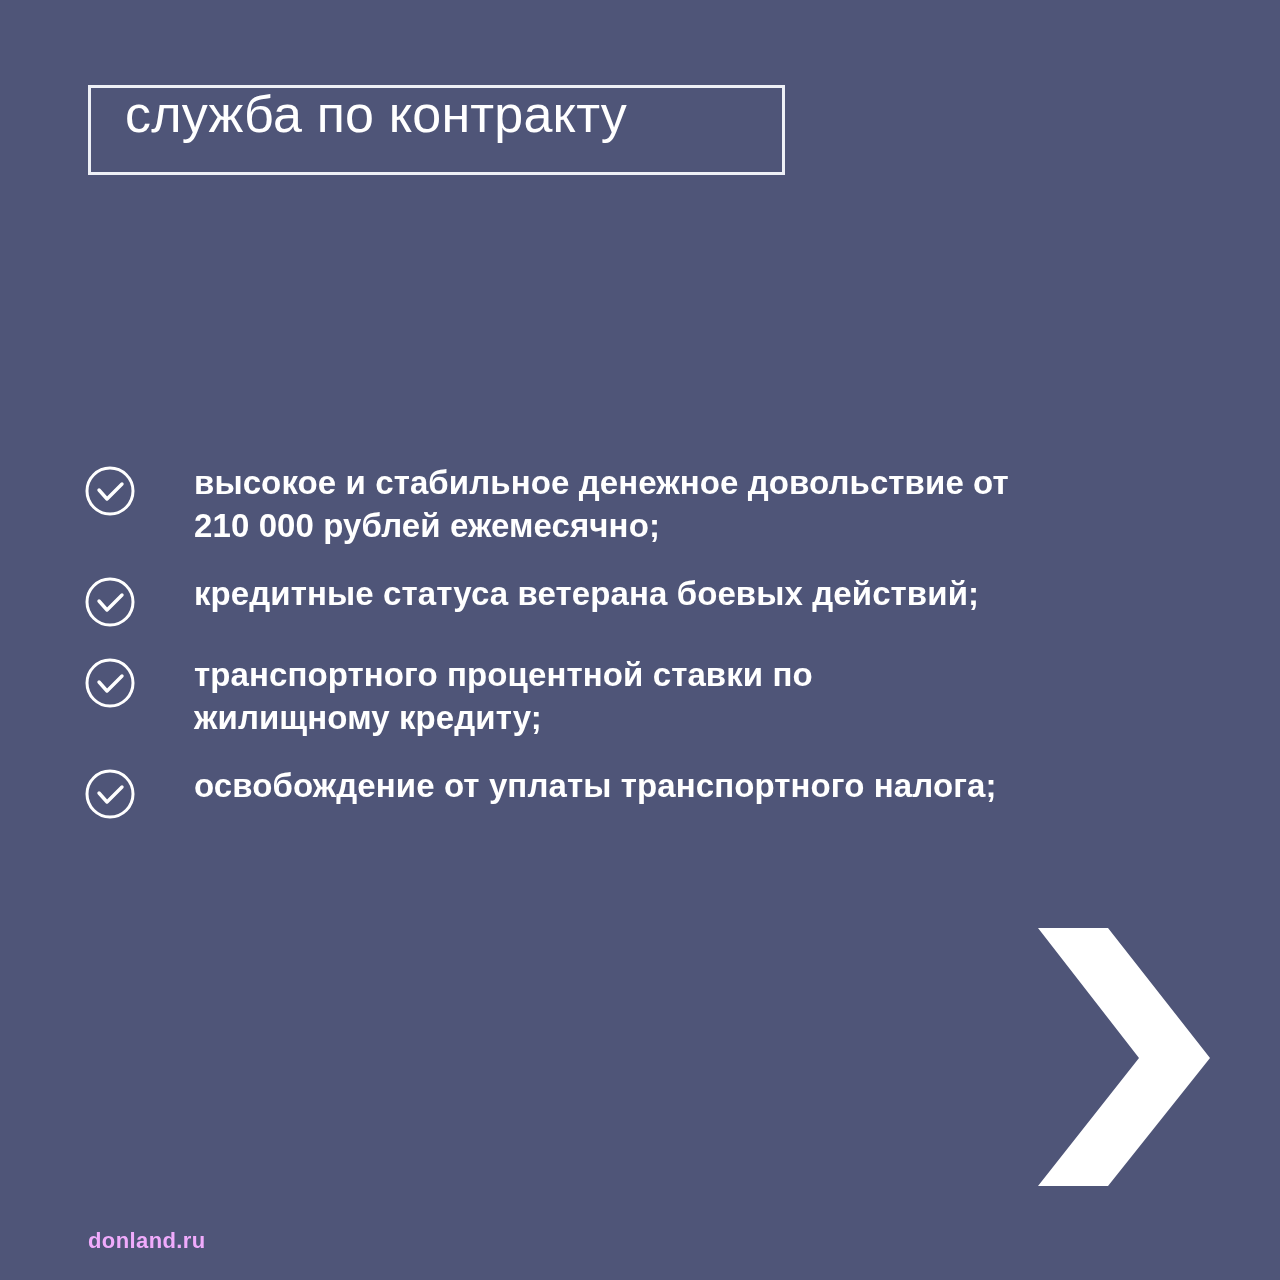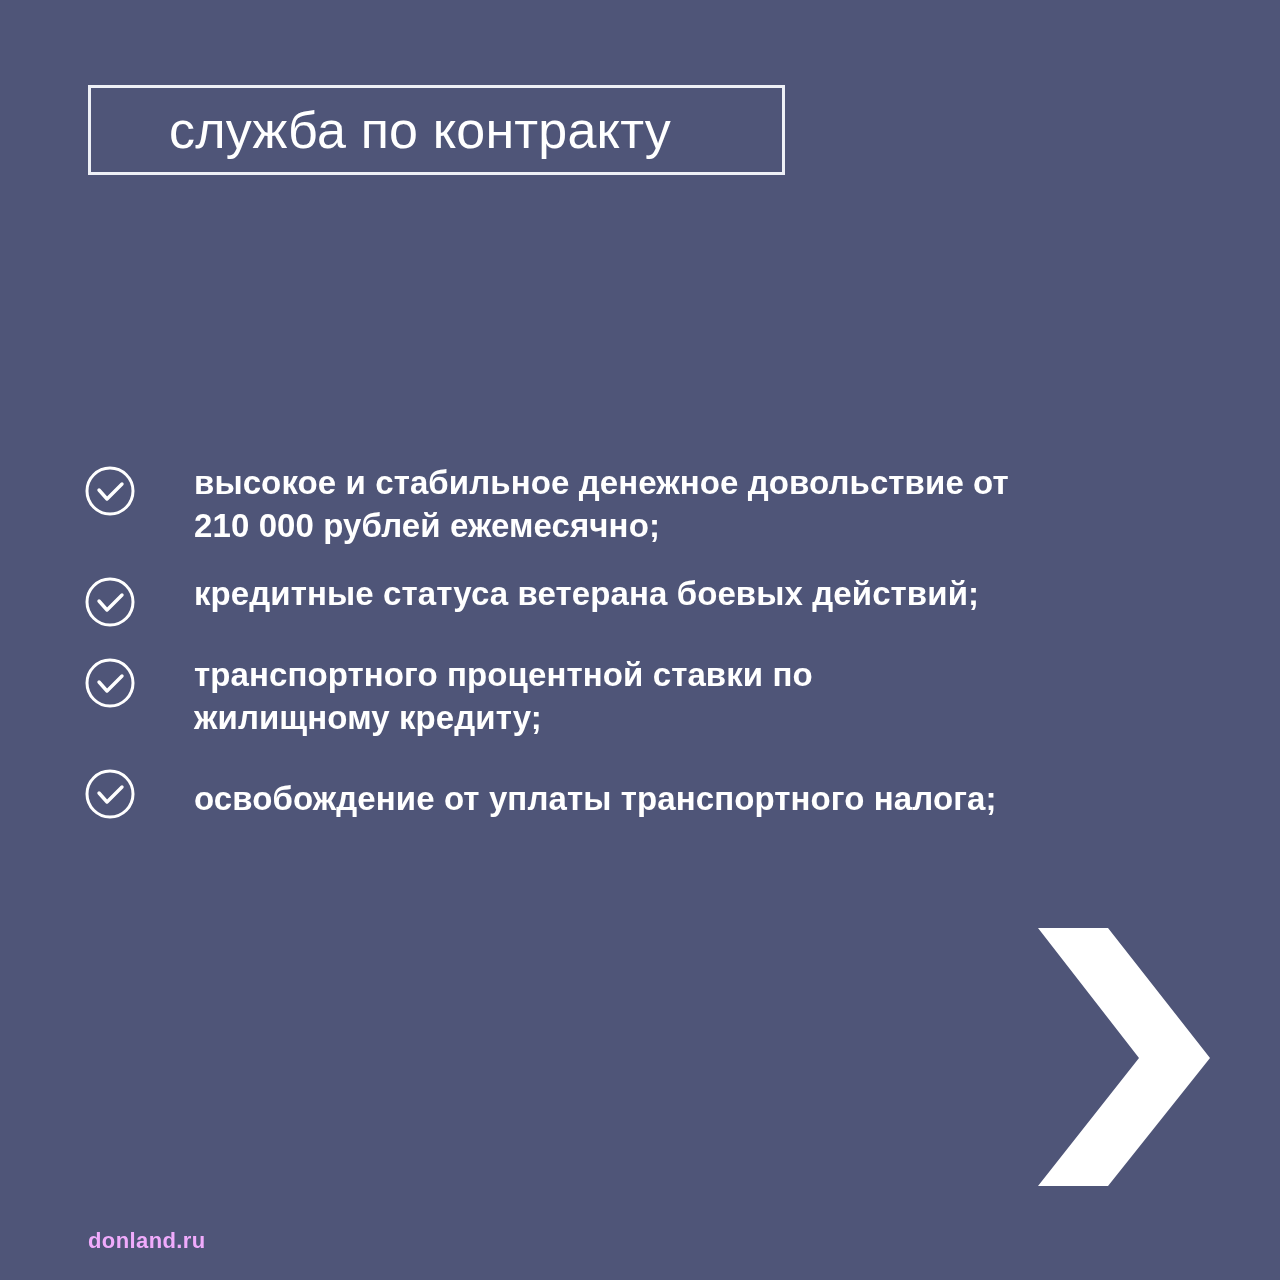--- a/index.html
+++ b/index.html
@@ -26,22 +26,20 @@
   
   .title-box {
     position: absolute;
     left: 88px;
     top: 85px;
     width: 697px;
     height: 90px;
     border: 3px solid #eef0f6;
     box-sizing: border-box;
     display: flex;
-    align-items: center;
-    padding-left: 44px;
   }
   .title-text {
     color: #ffffff;
     font-size: 52px;
     font-weight: 400;
     letter-spacing: 0.2px;
     line-height: 1;
     padding-left: 34px;
     white-space: nowrap;
   }
@@ -56,21 +54,20 @@
     margin: 0;
     padding: 0;
   }
   .benefit-item {
     display: flex;
     align-items: flex-start;
     margin-bottom: 26px;
   }
   .benefit-item:last-child {
     margin-bottom: 0;
-    align-items: flex-end;
   }
   .check-icon {
     flex: 0 0 auto;
     width: 52px;
     height: 52px;
     margin-top: 3px;
     display: block;
   }
   .check-icon svg {
     display: block;

